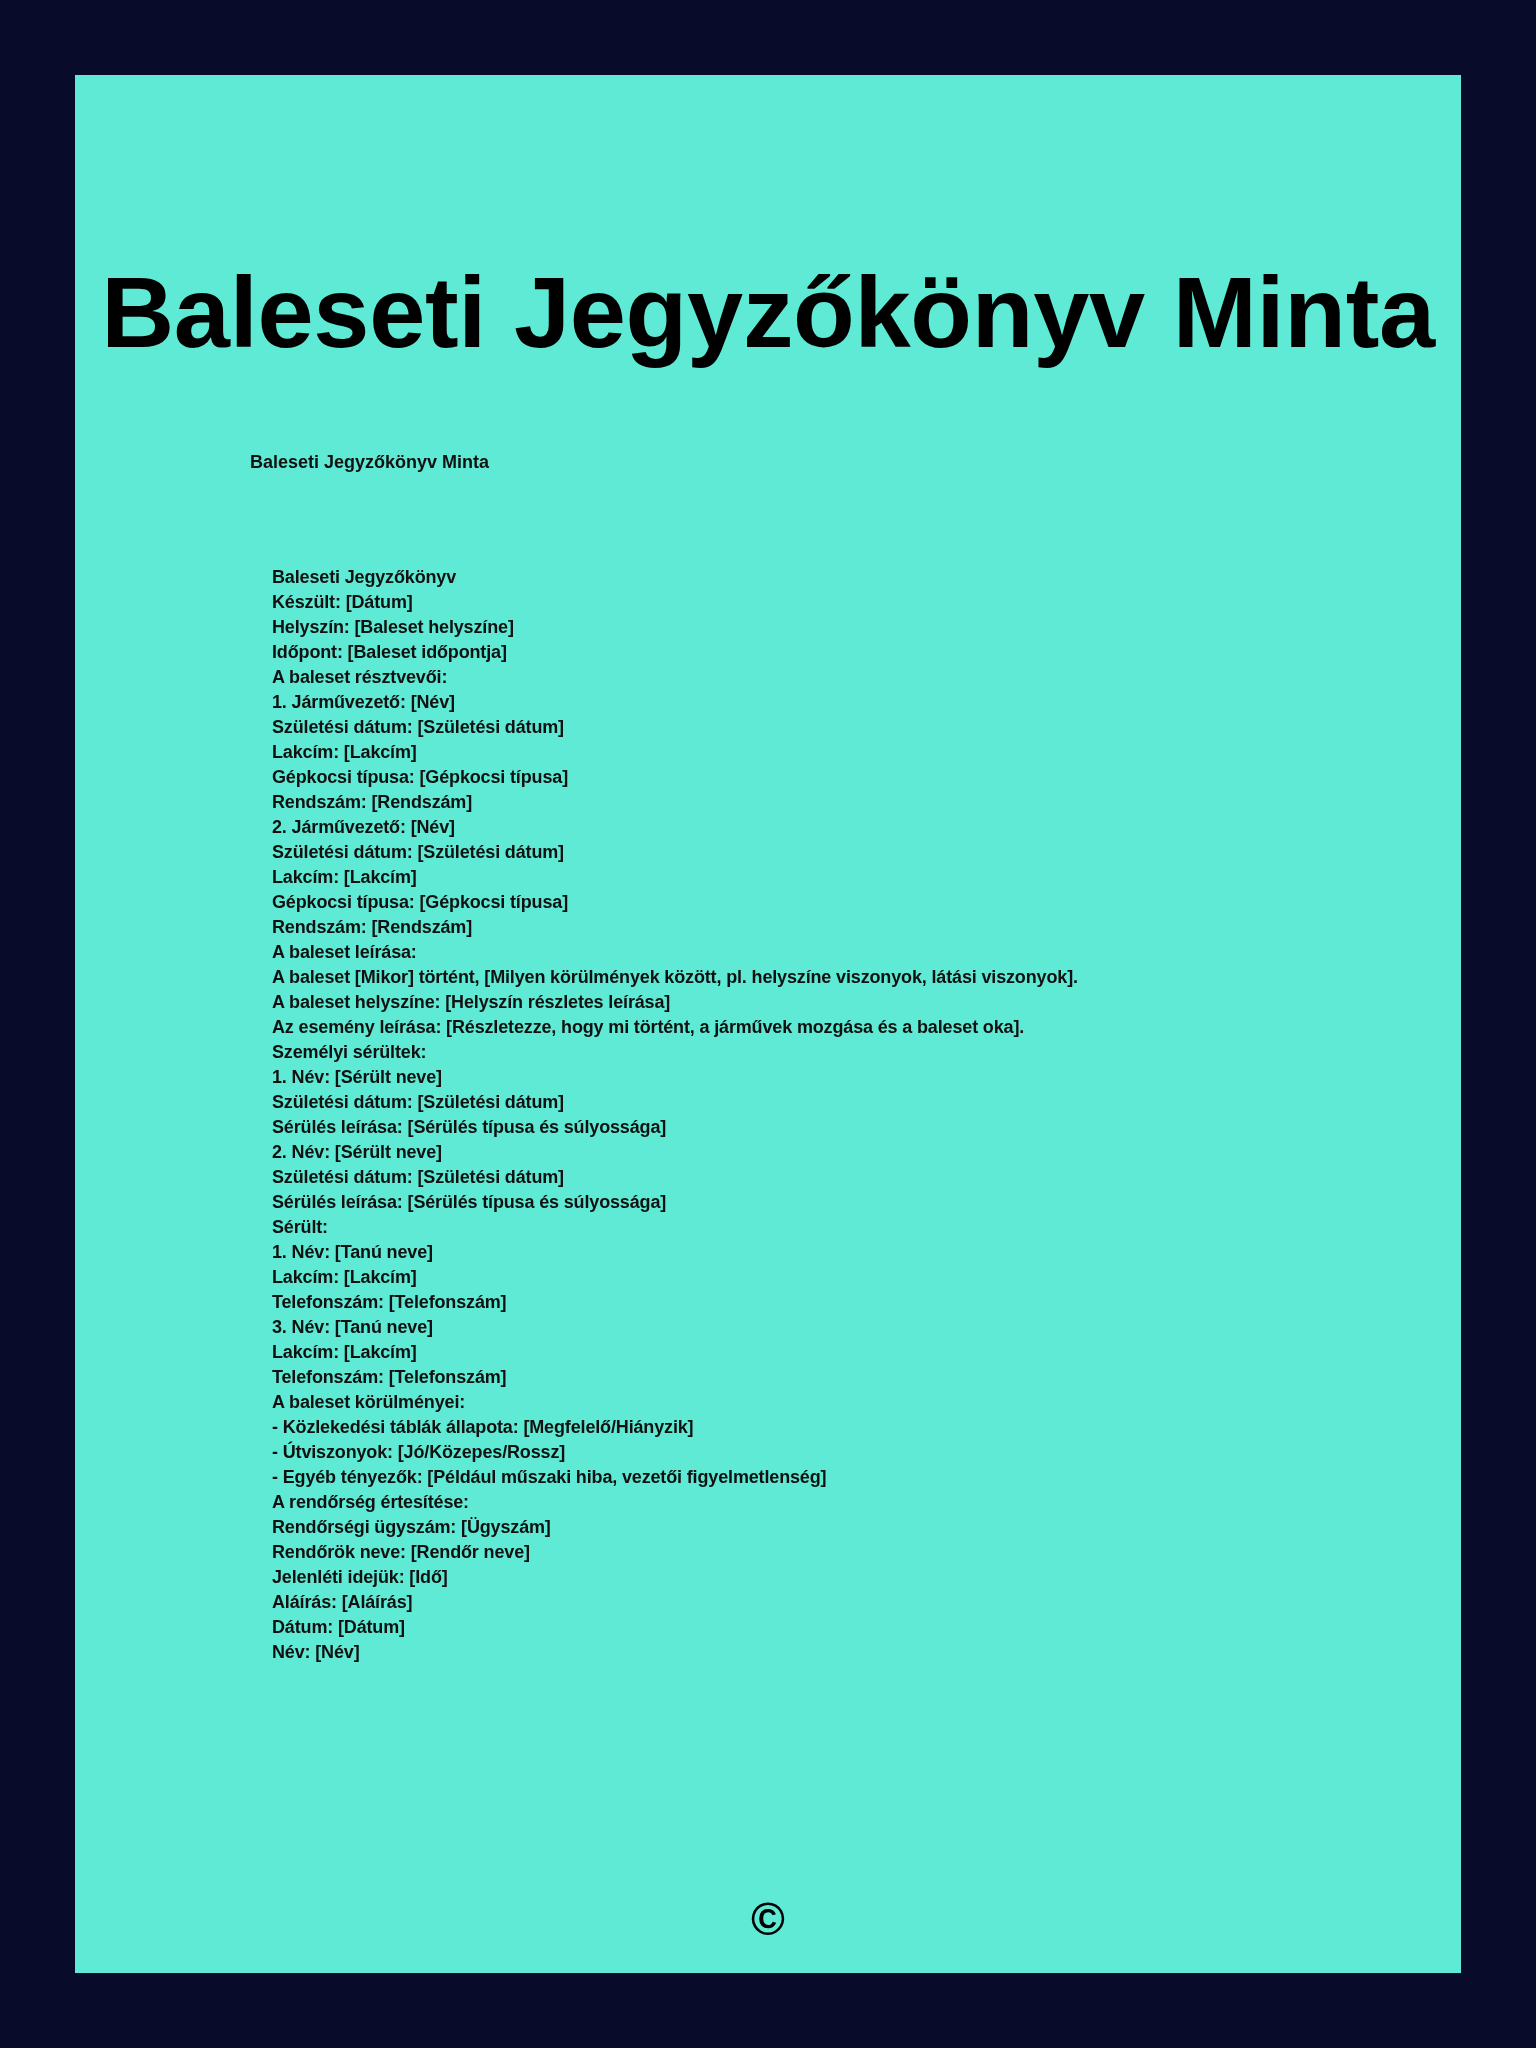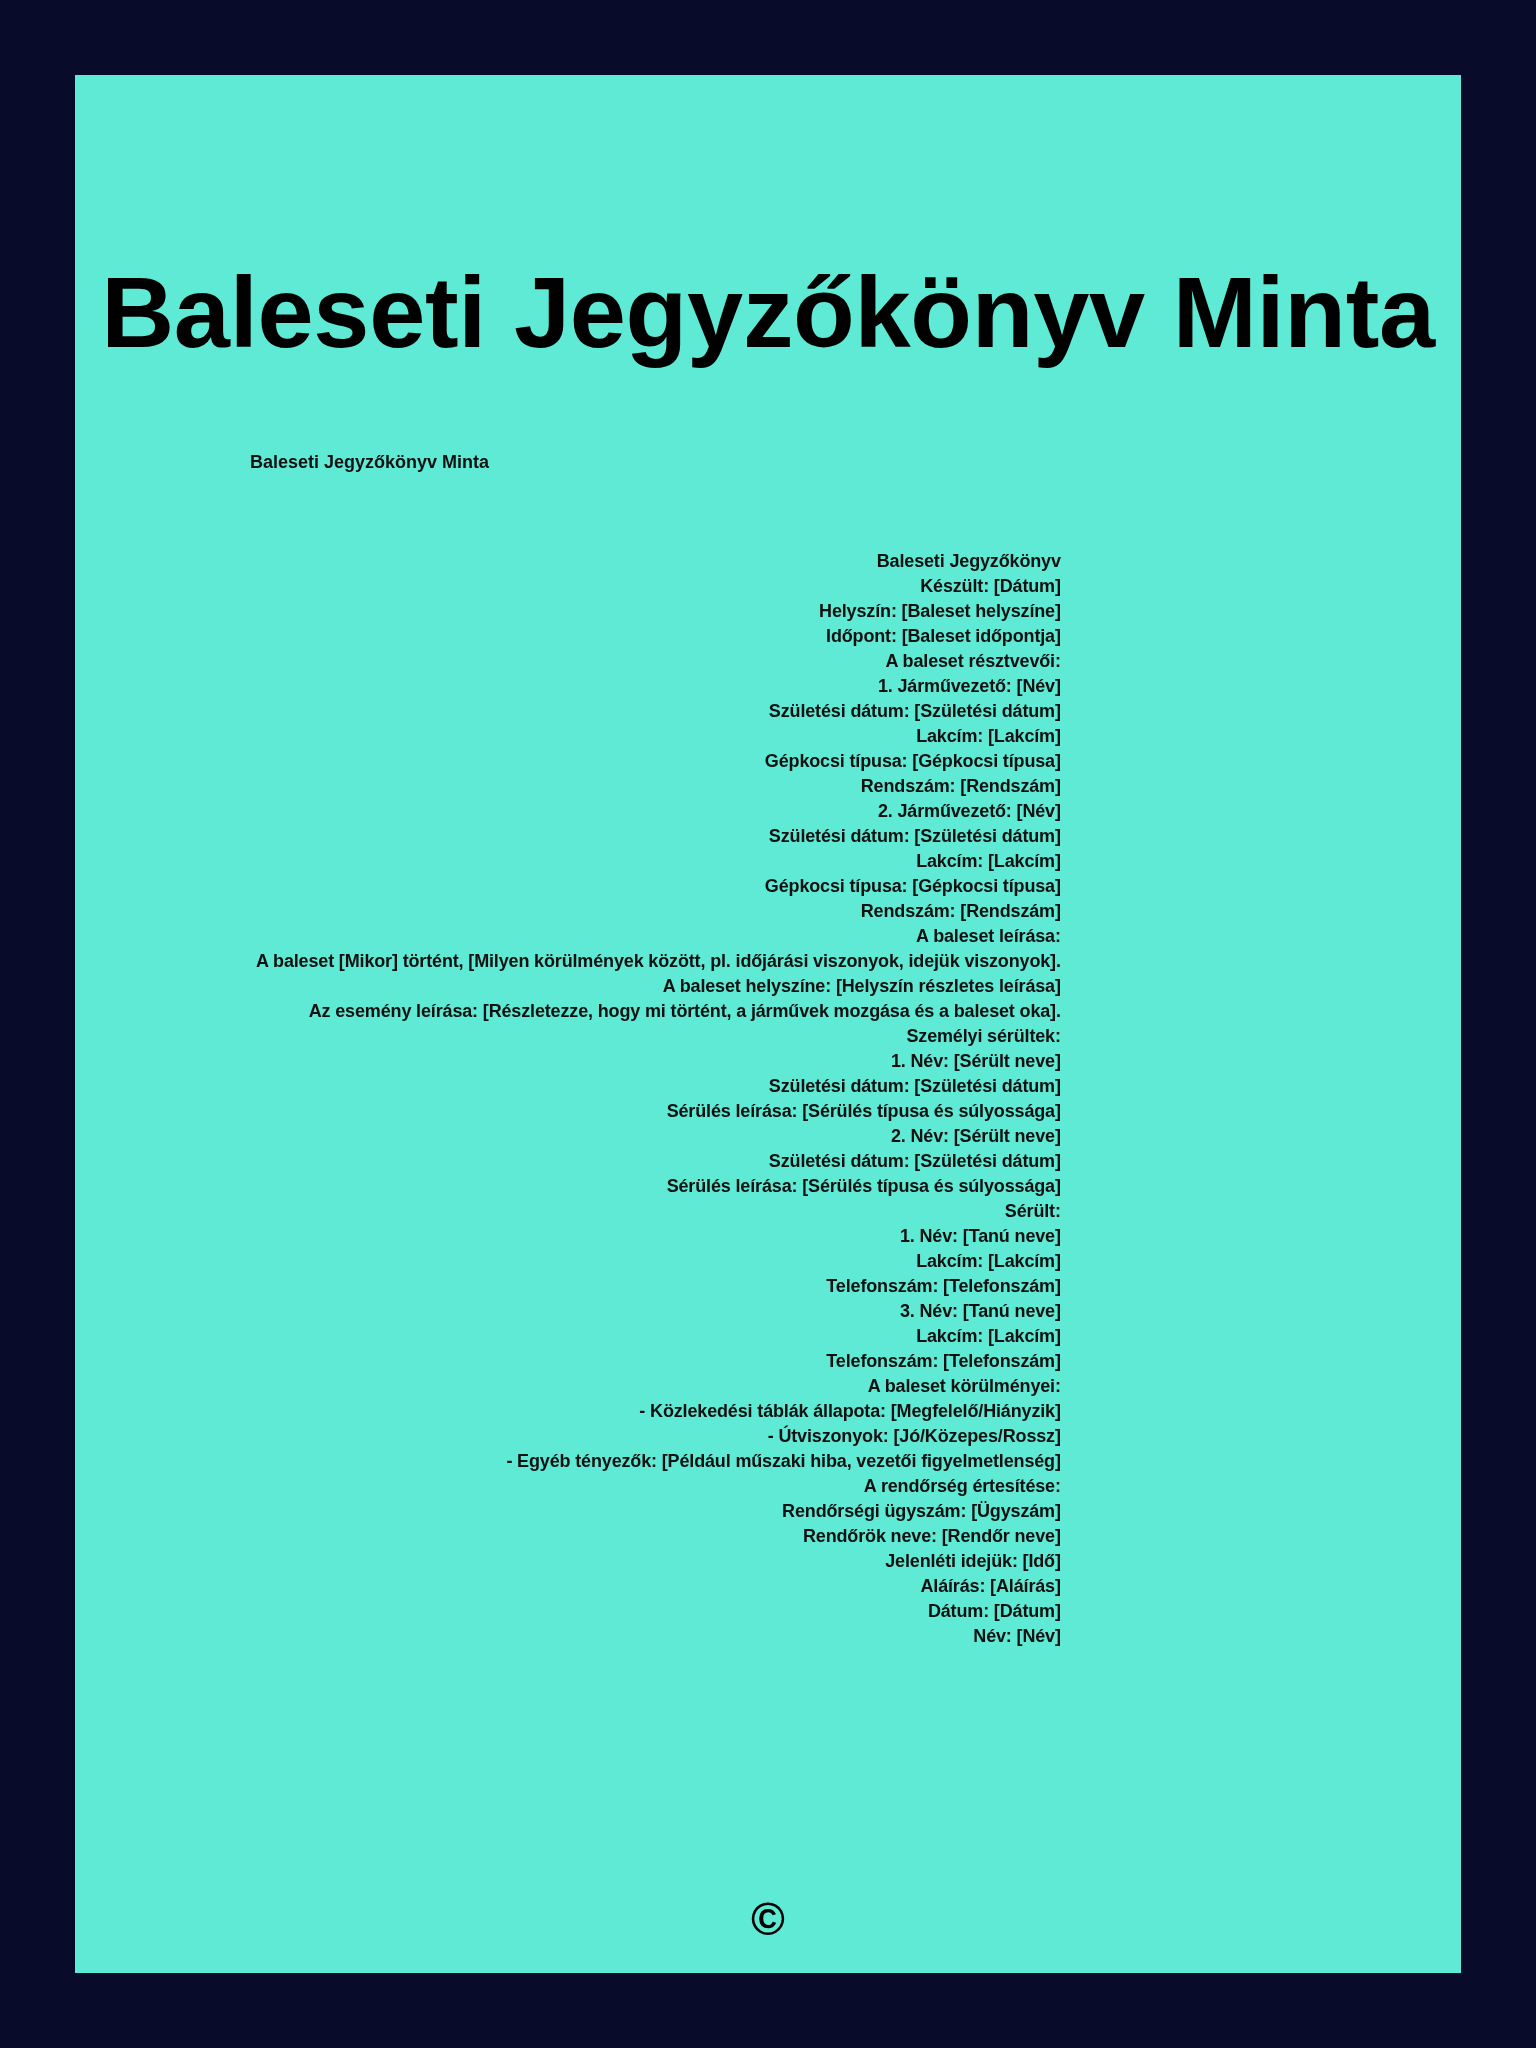--- a/index.html
+++ b/index.html
@@ -43,24 +43,23 @@
     margin: 0;
     font-weight: bold;
     font-size: 18px;
     line-height: 25px;
     color: #111;
   }
   .body-lines {
     position: absolute;
     left: 181px;
     top: 474px;
-    margin: 0;
+    margin: 16px;
     padding: 0;
     list-style: none;
-    text-align: right;
   }
   .body-lines li {
     font-weight: bold;
     font-size: 18px;
     line-height: 25px;
     height: 25px;
     color: #111;
     white-space: nowrap;
     letter-spacing: -0.15px;
   }
@@ -93,21 +92,21 @@
     <li>Születési dátum: [Születési dátum]</li>
     <li>Lakcím: [Lakcím]</li>
     <li>Gépkocsi típusa: [Gépkocsi típusa]</li>
     <li>Rendszám: [Rendszám]</li>
     <li>2. Járművezető: [Név]</li>
     <li>Születési dátum: [Születési dátum]</li>
     <li>Lakcím: [Lakcím]</li>
     <li>Gépkocsi típusa: [Gépkocsi típusa]</li>
     <li>Rendszám: [Rendszám]</li>
     <li>A baleset leírása:</li>
-    <li>A baleset [Mikor] történt, [Milyen körülmények között, pl. időjárási viszonyok, idejük viszonyok].</li>
+    <li>A baleset [Mikor] történt, [Milyen körülmények között, pl. helyszíne viszonyok, látási viszonyok].</li>
     <li>A baleset helyszíne: [Helyszín részletes leírása]</li>
     <li>Az esemény leírása: [Részletezze, hogy mi történt, a járművek mozgása és a baleset oka].</li>
     <li>Személyi sérültek:</li>
     <li>1. Név: [Sérült neve]</li>
     <li>Születési dátum: [Születési dátum]</li>
     <li>Sérülés leírása: [Sérülés típusa és súlyossága]</li>
     <li>2. Név: [Sérült neve]</li>
     <li>Születési dátum: [Születési dátum]</li>
     <li>Sérülés leírása: [Sérülés típusa és súlyossága]</li>
     <li>Sérült:</li>

